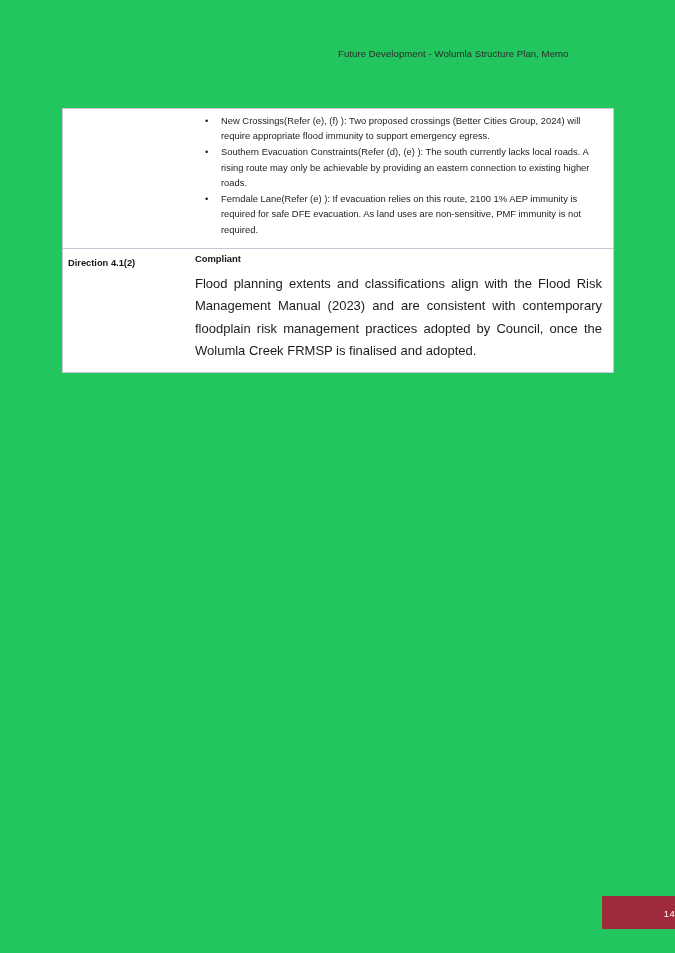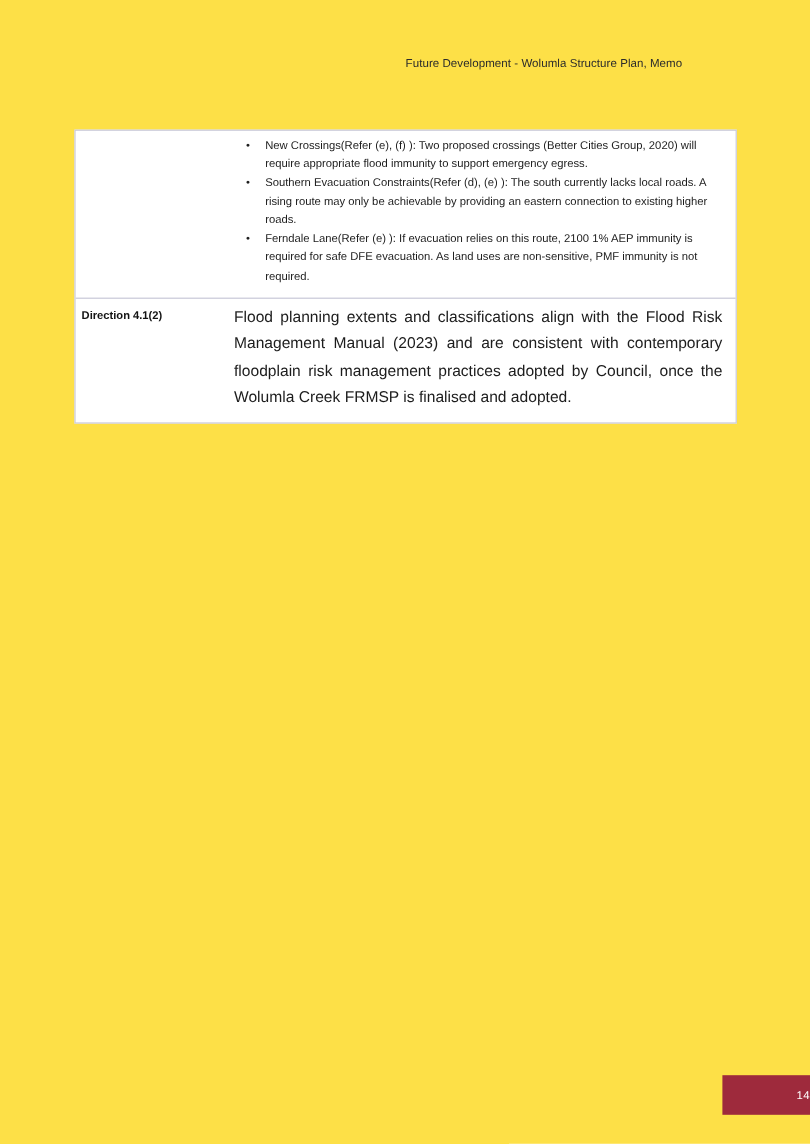--- a/index.html
+++ b/index.html
@@ -14,21 +14,21 @@
     position: relative;
     overflow: hidden;
     -webkit-font-smoothing: antialiased;
   }
 
   .page {
     position: absolute;
     left: 0; top: 0;
     width: 675px;
     height: 953px;
-    background: #fde047;
+    background: #22c55e;
   }
 
   
   .header-title {
     position: absolute;
     left: 338px;
     top: 48px;
     font-size: 9.6px;
     color: #2b2b2b;
     letter-spacing: 0.05px;
@@ -166,37 +166,38 @@
 
 
   <div class="doc-table">
 
     <div class="trow">
       <div class="cell-label"></div>
       <div class="cell-body">
         <ul class="bullets">
           <li>
             <span class="bullet-dot">•</span>
-            <span>New Crossings(Refer (e), (f) ):  Two proposed crossings (Better Cities Group, 2020) will require appropriate flood immunity to support emergency egress.</span>
+            <span>New Crossings(Refer (e), (f) ):  Two proposed crossings (Better Cities Group, 2024) will require appropriate flood immunity to support emergency egress.</span>
           </li>
           <li>
             <span class="bullet-dot">•</span>
             <span>Southern Evacuation Constraints(Refer (d), (e) ):  The south currently lacks local roads. A rising route may only be achievable by providing an eastern connection to existing higher roads.</span>
           </li>
           <li>
             <span class="bullet-dot">•</span>
             <span>Ferndale Lane(Refer (e) ): If evacuation relies on this route, 2100 1% AEP immunity is required for safe DFE evacuation. As land uses are non-sensitive, PMF immunity is not required.</span>
           </li>
         </ul>
       </div>
     </div>
 
     <div class="trow divided">
       <div class="cell-label">Direction 4.1(2)</div>
       <div class="cell-body">
+        <div class="compliance-heading">Compliant</div>
         <p class="compliance-para">Flood planning extents and classifications align with the Flood Risk Management Manual (2023) and are consistent with contemporary floodplain risk management practices adopted by Council, once the Wolumla Creek FRMSP is finalised and adopted.</p>
       </div>
     </div>
 
   </div>
 
   <div class="page-badge">
     <div class="page-badge-num">14</div>
   </div>
 

